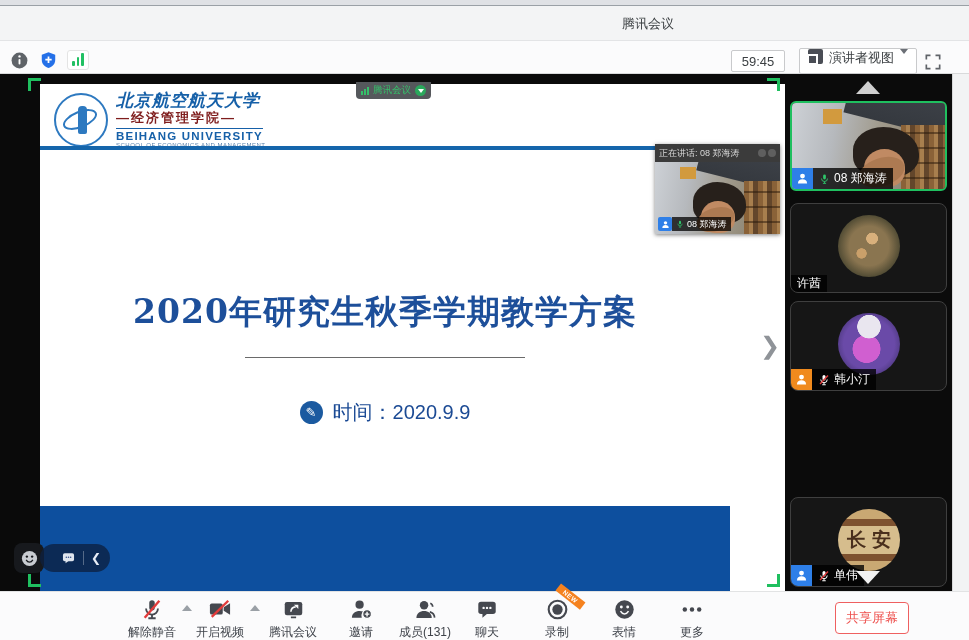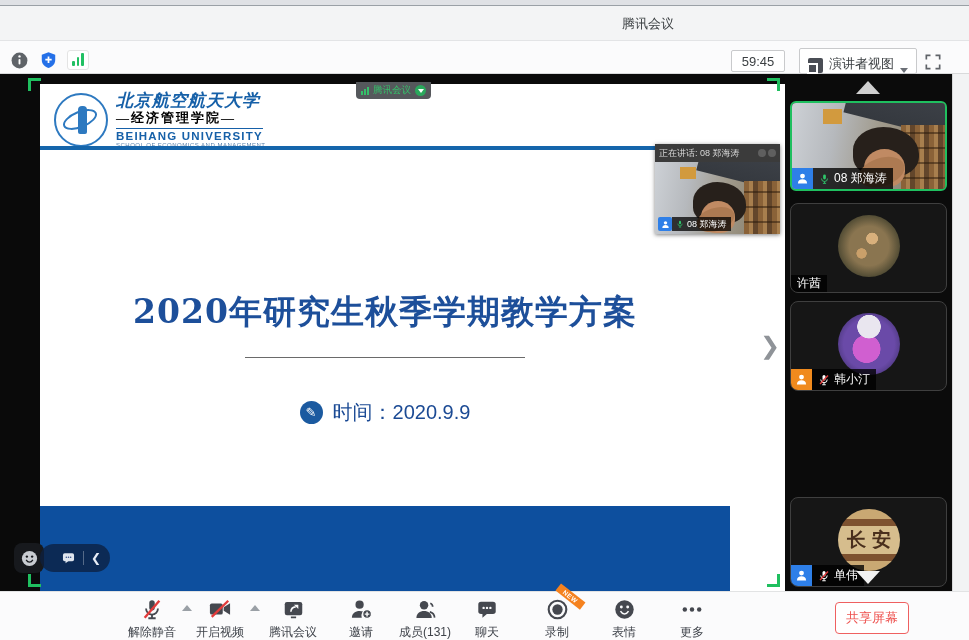--- a/index.html
+++ b/index.html
@@ -10,36 +10,36 @@
   .titlebar{position:absolute;left:0;top:0;width:969px;height:35px;background:#f3f4f5;border-bottom:1px solid #e3e4e6;}
   .titlebar .wtitle{position:absolute;left:622px;top:9px;font-size:13px;color:#3c4043;}
 
   
   .statusbar{position:absolute;left:0;top:35px;width:969px;height:33px;background:#fbfbfc;border-bottom:1px solid #d9dadb;}
   .sb-icons{position:absolute;left:9px;top:44px;display:flex;gap:9px;align-items:center;}
   .sb-icon{width:20px;height:20px;display:flex;align-items:center;justify-content:center;}
   .netbars{display:flex;align-items:flex-end;gap:2px;background:#fff;border:1px solid #e4e4e4;border-radius:3px;width:22px;height:20px;padding:3px 4px;}
   .netbars i{display:block;width:3.5px;background:#21c063;border-radius:1px;}
   .timerbox{position:absolute;left:731px;top:44px;width:54px;height:22px;border:1px solid #c9cacc;border-radius:2px;background:#fff;font-size:13px;color:#3c4043;display:flex;align-items:center;justify-content:center;}
-  .viewbtn{position:absolute;left:799px;top:42px;height:26px;padding:0 8px;border:1px solid #c9cacc;border-radius:2px;background:#fff;display:flex;align-items:flex-end;gap:6px;font-size:13px;color:#3c4043;}
+  .viewbtn{position:absolute;left:799px;top:42px;height:26px;padding:0 8px;border:1px solid #c9cacc;border-radius:2px;background:#fff;display:flex;align-items:flex-start;gap:6px;font-size:13px;color:#3c4043;}
   .viewicon{position:relative;width:15px;height:15px;background:#4a4d55;border-radius:2px;}
   .viewicon::after{content:"";position:absolute;left:-1px;bottom:-1px;width:7px;height:7px;background:#4a4d55;border:2px solid #fff;}
   .dropcaret{width:0;height:0;border-left:4px solid transparent;border-right:4px solid transparent;border-top:5px solid #6b6f76;}
   .fsbtn{position:absolute;left:922px;top:45px;width:22px;height:22px;display:flex;align-items:center;justify-content:center;}
 
   
   .stage{position:absolute;left:0;top:68px;width:785px;height:517px;background:#0a0a0a;}
   .slide{position:absolute;left:40px;top:10px;width:764px;height:507px;background:#ffffff;overflow:hidden;}
   .logo-row{position:absolute;left:14px;top:7px;display:flex;gap:8px;align-items:center;}
   .emblem{position:relative;width:54px;height:54px;border:2.5px solid #2d79c0;border-radius:50%;background:#fff;}
   .emblem .orbit{position:absolute;left:6px;top:16px;width:36px;height:17px;border:2px solid #2d79c0;border-radius:50%;transform:rotate(-22deg);}
   .emblem .rocket{position:absolute;left:22px;top:11px;width:9px;height:28px;background:#2d79c0;border-radius:4px 4px 2px 2px;}
   .logo-text{display:flex;flex-direction:column;line-height:1.12;}
   .logo-cn{font-family:"DejaVu Serif",serif;font-style:italic;font-weight:bold;font-size:17px;color:#1660a8;letter-spacing:1px;}
-  .logo-dept{font-weight:bold;font-size:13px;color:#000000;letter-spacing:2px;margin-top:1px;font-family:Liberation Serif, serif;}
+  .logo-dept{font-weight:bold;font-size:13px;color:#7f1d1d;letter-spacing:2px;margin-top:1px;}
   .logo-en{font-size:11.5px;font-weight:bold;color:#1660a8;letter-spacing:1.2px;border-top:1.5px solid #1660a8;margin-top:2px;padding-top:1px;width:fit-content;}
   .logo-en2{font-size:6px;color:#5b82ab;letter-spacing:.5px;}
   .blue-rule{position:absolute;left:0;top:62px;width:690px;height:4px;background:#1565ab;}
   .slide-title{position:absolute;left:0;top:206px;width:690px;text-align:center;font-family:"DejaVu Serif",serif;font-weight:bold;font-size:33px;color:#1d4f9a;letter-spacing:1px;}
   .slide-divider{position:absolute;left:205px;top:273px;width:280px;height:0;border-top:1px solid #6a6a6a;}
   .date-row{position:absolute;left:0;top:315px;width:690px;display:flex;align-items:center;justify-content:center;gap:10px;}
   .pencil-circle{width:23px;height:23px;border-radius:50%;background:#1b5aa0;color:#fff;font-size:13px;display:flex;align-items:center;justify-content:center;}
   .date-text{font-size:20px;color:#1b4a94;}
   .slide-footer{position:absolute;left:0;top:422px;width:690px;height:85px;background:#0d4f9e;}
 

